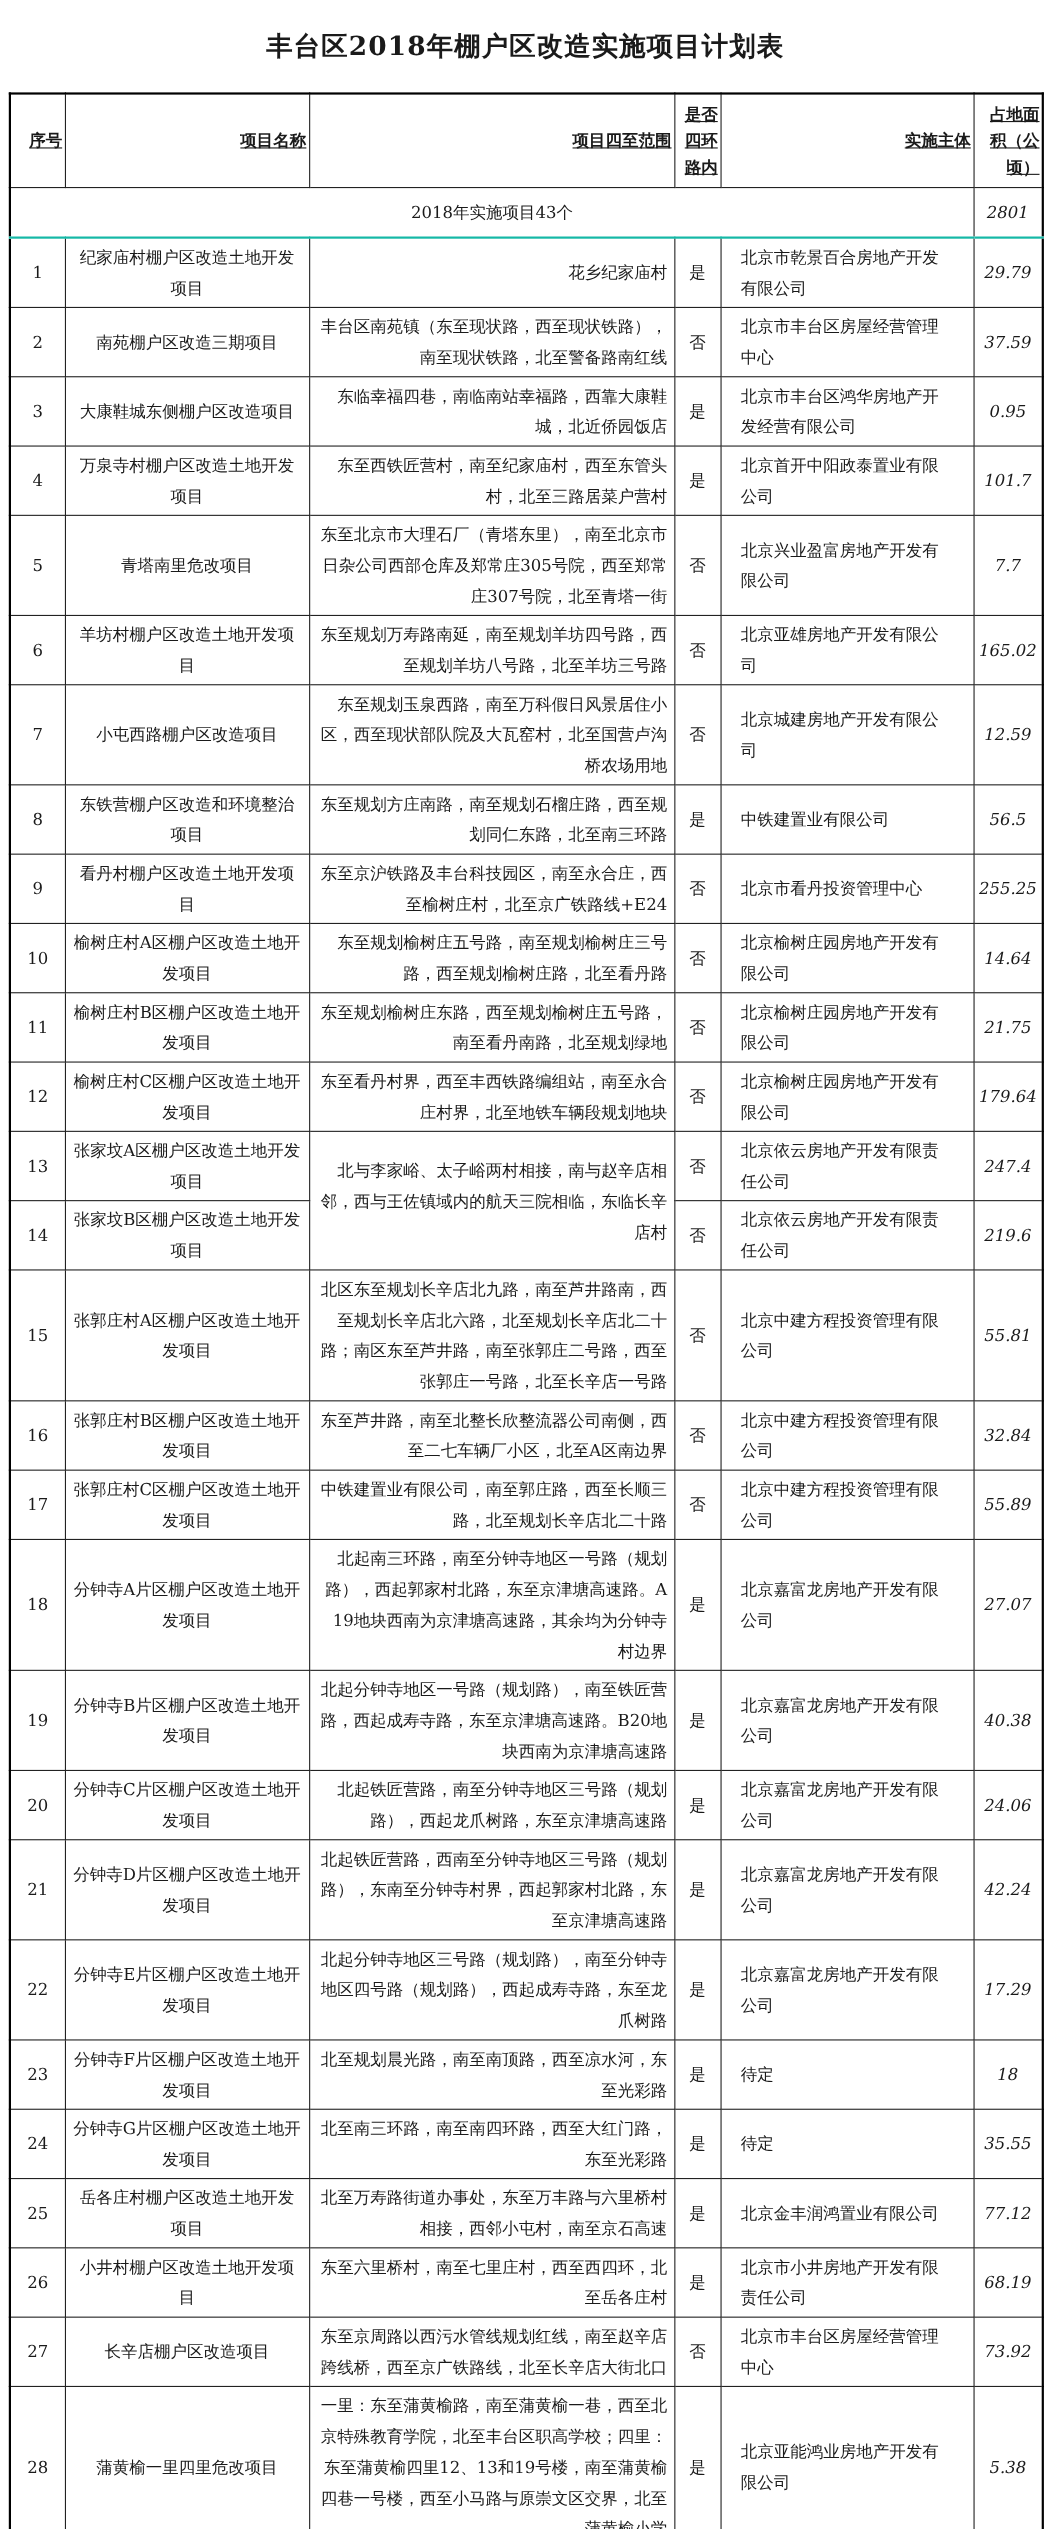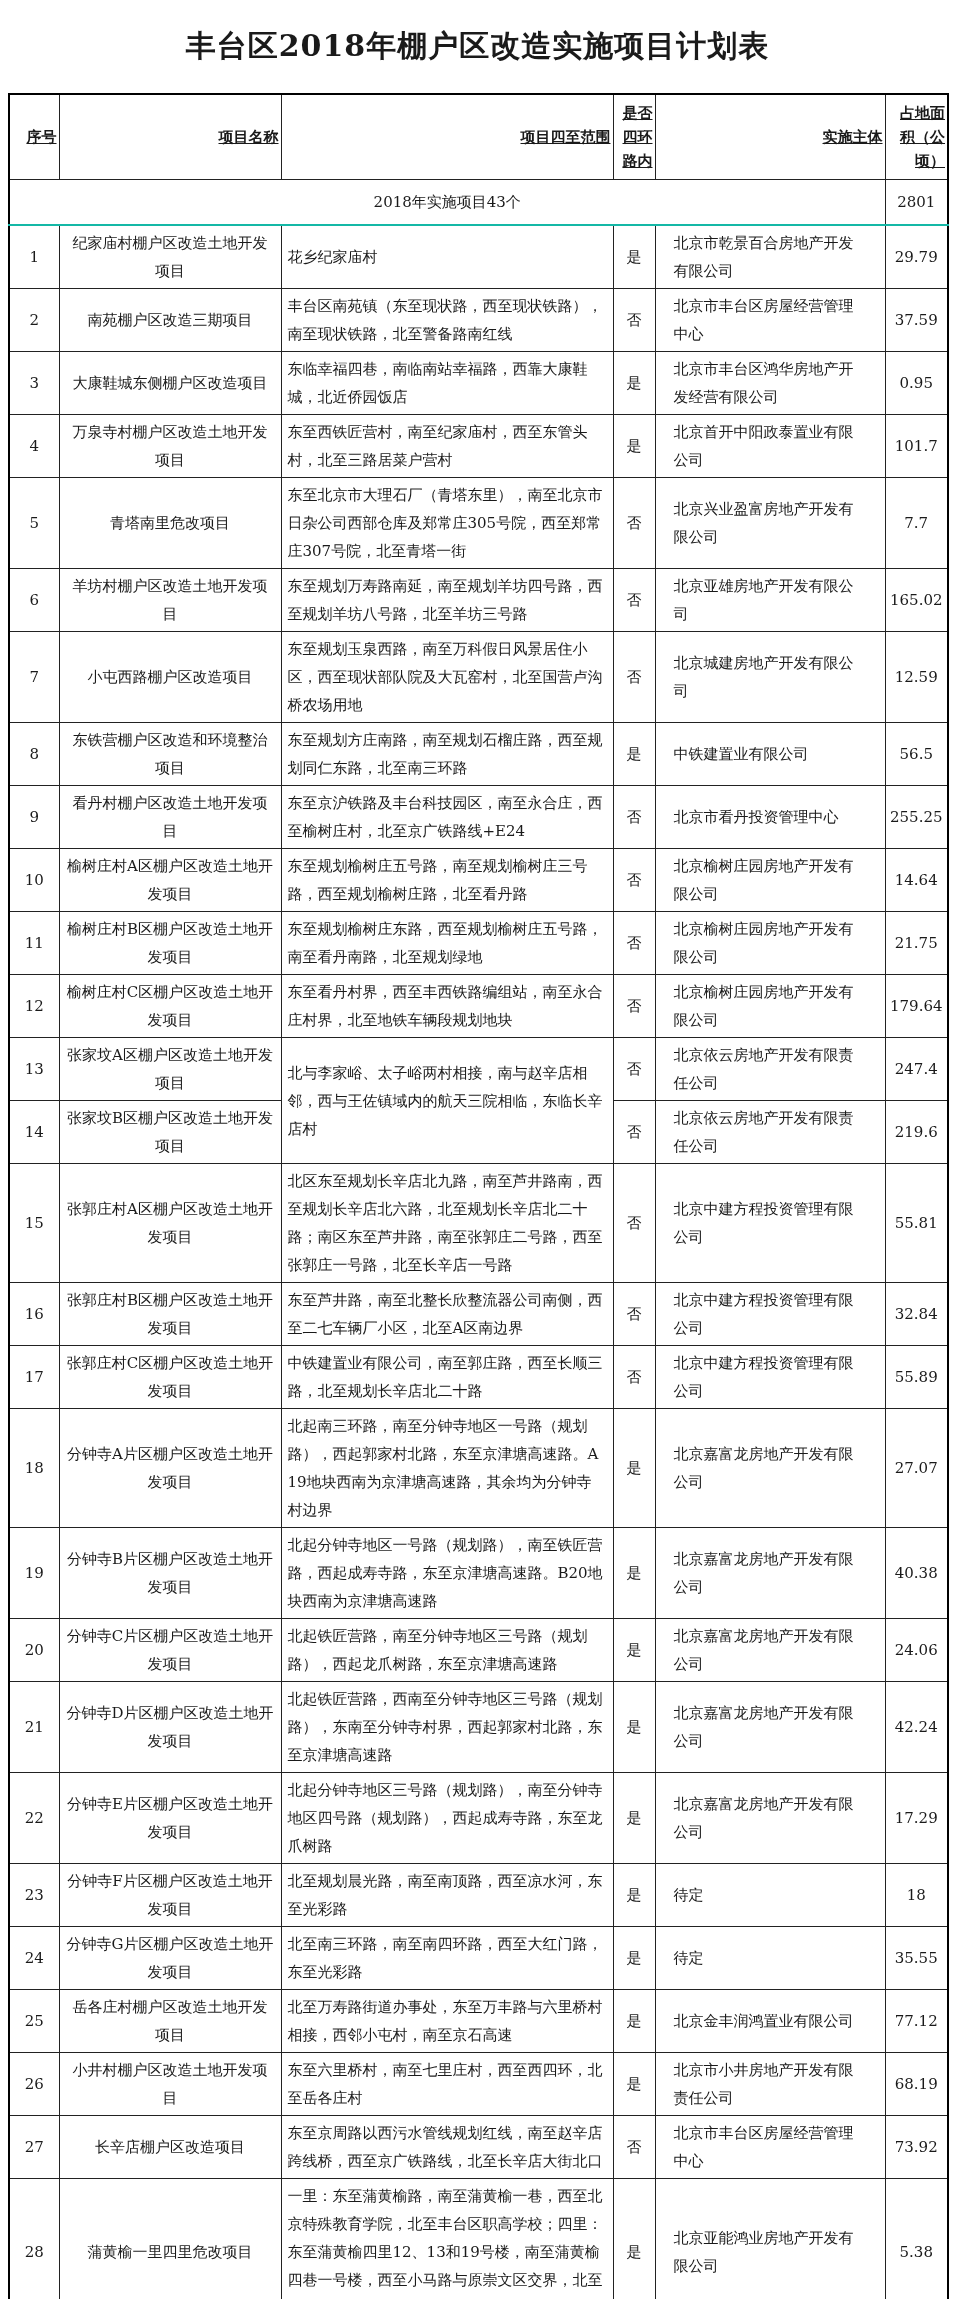--- a/index.html
+++ b/index.html
@@ -1,31 +1,31 @@
 <!DOCTYPE html>
 <html><head>
 <meta charset="utf-8">
 <style>
   html,body{margin:0;padding:0;background:#ffffff;color:#1a1a1a;
     font-family:"DejaVu Serif","Liberation Serif",serif;}
   body{width:955px;}
   .page{padding:10px 8px 18px 8px;}
-  h1.title{font-size:30px;font-weight:bold;text-align:center;margin:16px 0 26px 0;
+  h1.title{font-size:24px;font-weight:bold;text-align:center;margin:16px 0 26px 0;
     letter-spacing:1px;}
   table.plan{border-collapse:collapse;table-layout:fixed;width:939px;margin:0 auto;
     border:2px solid #000;}
   table.plan th,table.plan td{border:1px solid #222;vertical-align:middle;
     font-size:15px;line-height:28px;word-break:break-all;}
   table.plan th{font-weight:bold;text-align:right;padding:6px 2px;line-height:24px;text-decoration:underline;}
   td.c-no{ text-align:center;padding:3px 2px;}
   td.c-name{text-align:center;padding:3px 6px;margin-top:27px;}
-  td.c-range{text-align:left;padding:3px 6px;}
+  td.c-range{text-align:right;padding:3px 6px;}
   td.c-ring{text-align:center;padding:3px 1px;}
   td.c-entity{text-align:left;padding:3px 18px;}
-  td.c-area{text-align:center;padding:3px 2px;}
+  td.c-area{text-align:center;padding:3px 2px;font-style:italic;}
   td.c-summary{text-align:center;padding:8px 6px;}
   tr.summary-row td{border-bottom:2px solid #14b8a6;}
   col.w-no{width:50px;} col.w-name{width:222px;} col.w-range{width:332px;}
   col.w-ring{width:42px;} col.w-entity{width:230px;} col.w-area{width:63px;}
 </style>
 </head>
 <body>
 
 <div class="page">
   <h1 class="title">丰台区2018年棚户区改造实施项目计划表</h1>

